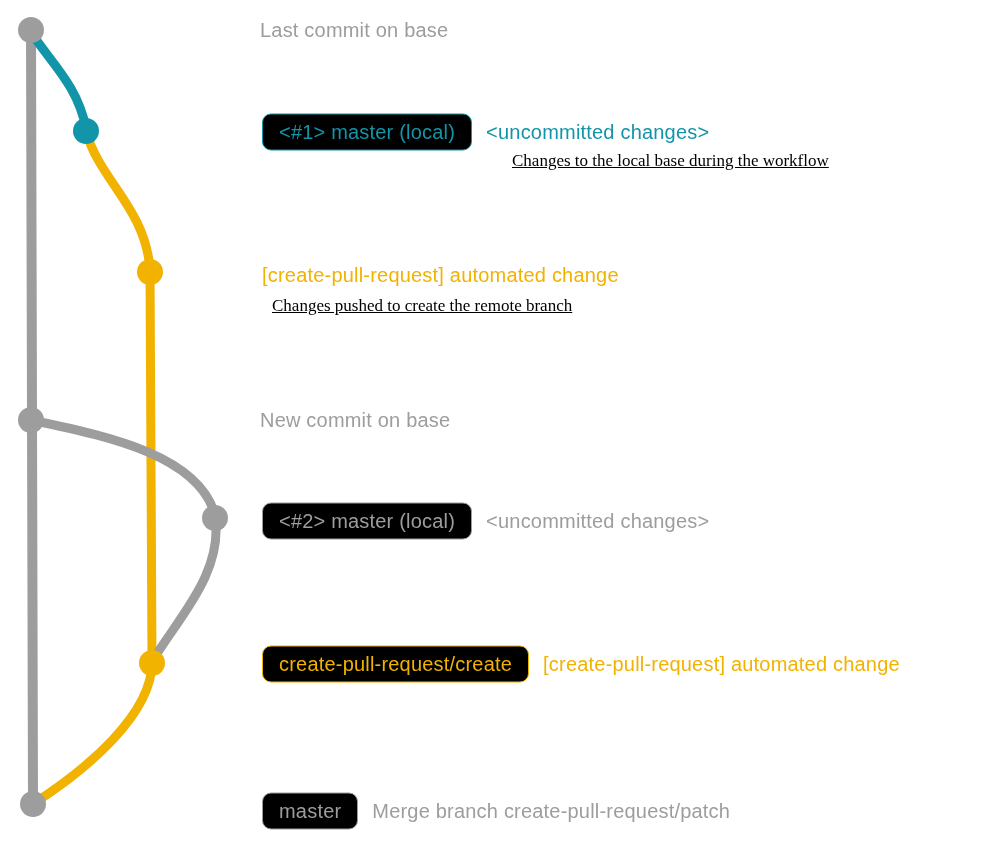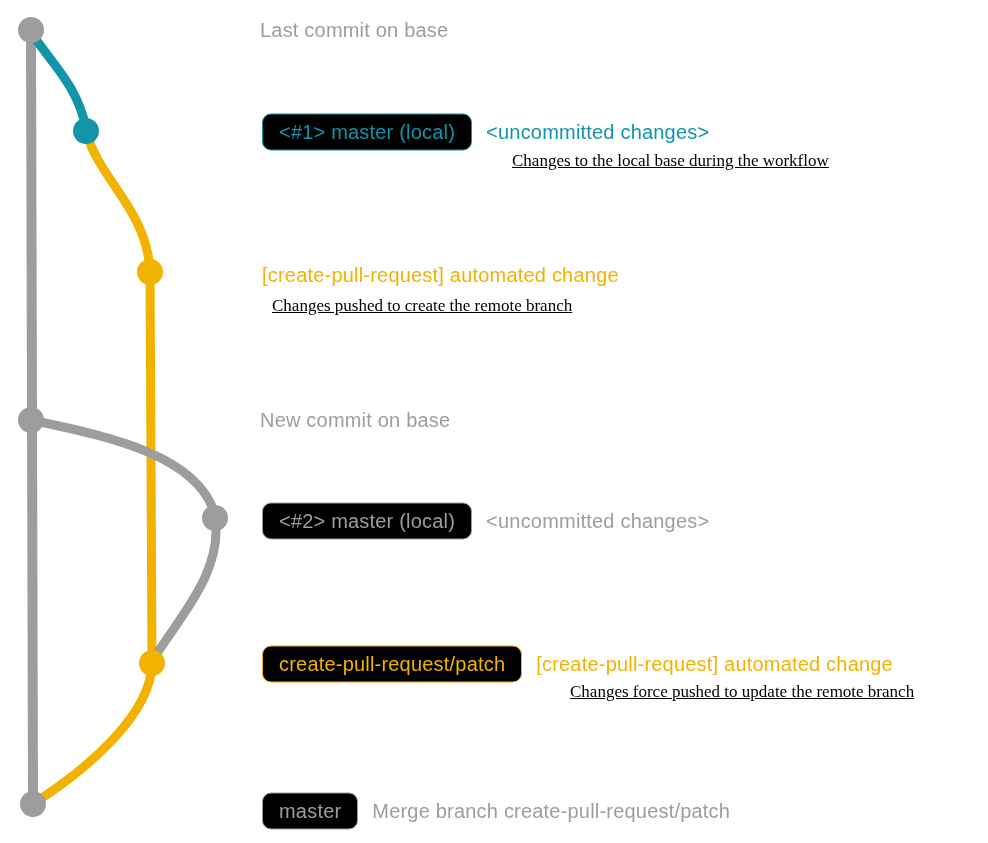--- a/index.html
+++ b/index.html
@@ -86,23 +86,22 @@
   <div class="abs serif" style="left:272px; top:306px">Changes pushed to create the remote branch</div>
 
   <div class="abs label gray" style="left:260px; top:420px">New commit on base</div>
 
   <div class="abs flexrow" style="left:262px; top:521px">
     <span class="badge gray">&lt;#2&gt; master (local)</span>
     <span class="label gray">&lt;uncommitted changes&gt;</span>
   </div>
 
   <div class="abs flexrow" style="left:262px; top:664px">
-    <span class="badge yellow">create-pull-request/patch</span>
+    <span class="badge yellow">create-pull-request/create</span>
     <span class="label yellow">[create-pull-request] automated change</span>
   </div>
-  <div class="abs serif" style="left:570px; top:692px">Changes force pushed to update the remote branch</div>
 
   <div class="abs flexrow" style="left:262px; top:811px">
     <span class="badge gray">master</span>
     <span class="label gray">Merge branch create-pull-request/patch</span>
   </div>
 
 </div>
 
 </body></html>

